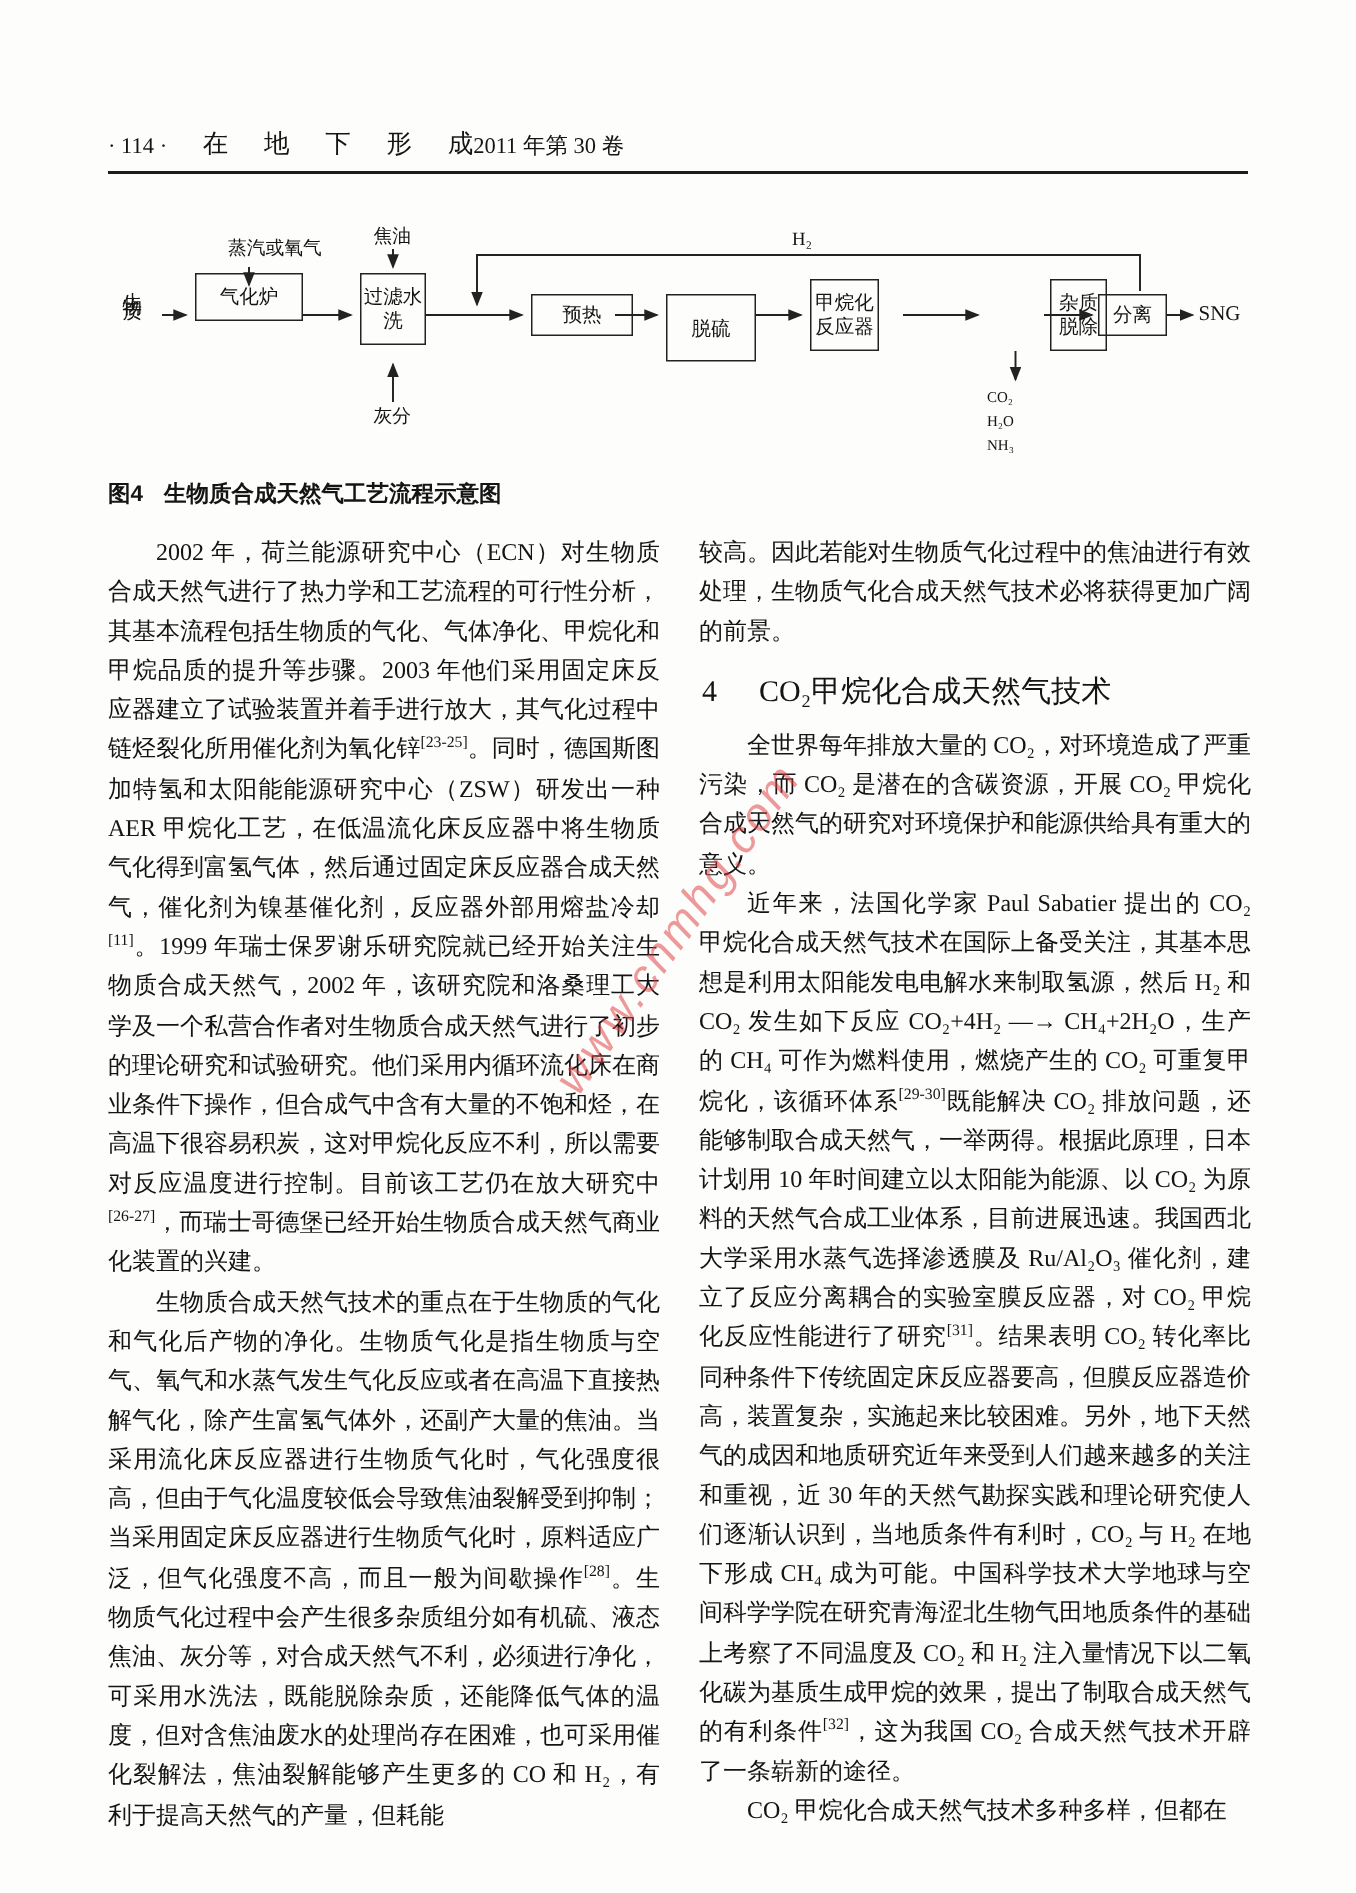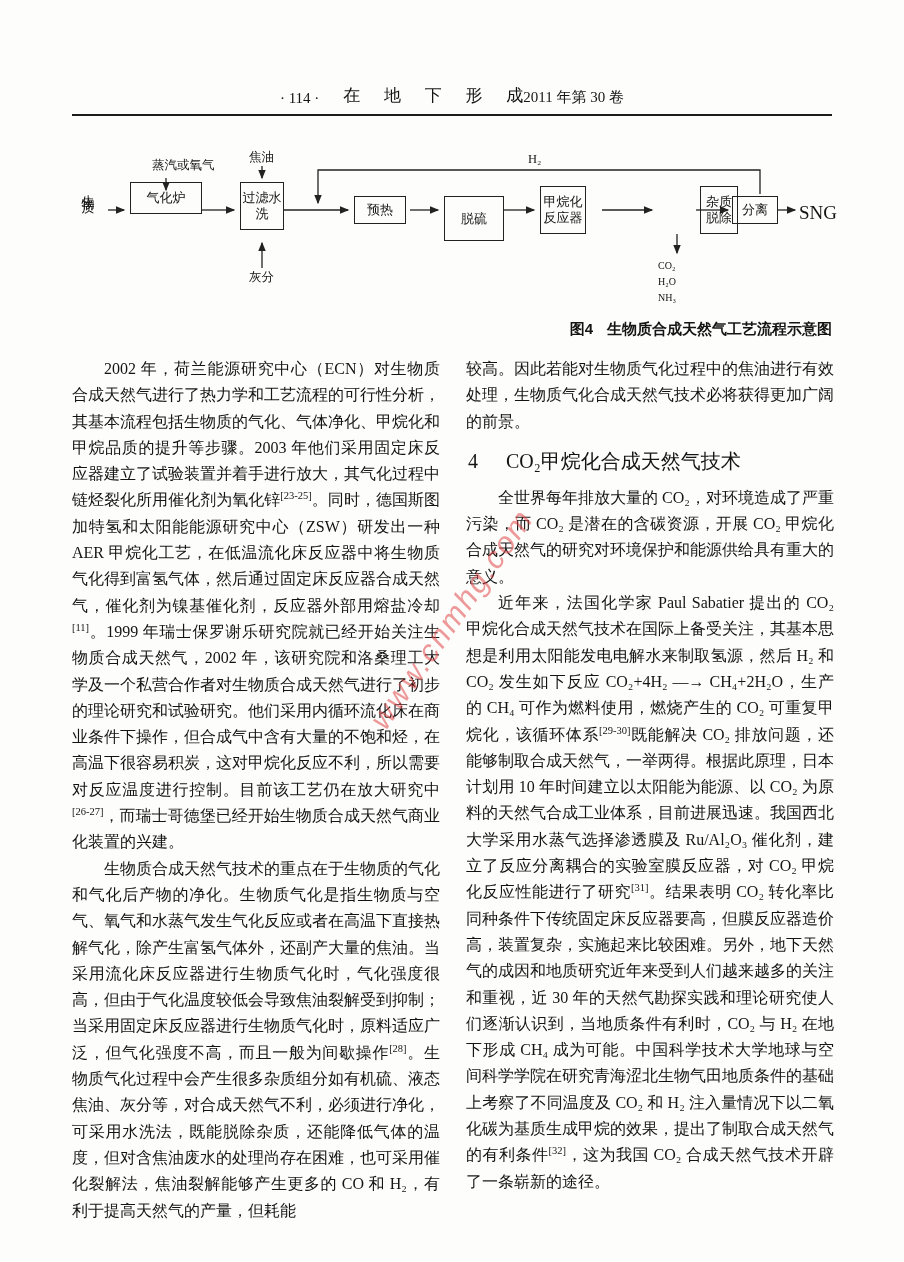--- a/index.html
+++ b/index.html
@@ -3,37 +3,37 @@
 <meta charset="utf-8">
 <style>
   html,body{margin:0;padding:0;}
   body{
     width:904px;height:1262px;position:relative;background:#fdfdfc;color:#141414;
     font-family:"Liberation Serif","DejaVu Serif",serif;overflow:hidden;
   }
   
   .pg-header{
     position:absolute;top:84px;left:72px;width:760px;
-    display:flex;justify-content:center;align-items:flex-end;
+    display:flex;justify-content:flex-start;align-items:flex-end;
     padding-bottom:7px;border-bottom:2.5px solid #1c1c1c;font-size:15px;
   }
   .journal-title{font-size:17px;letter-spacing:1.4em;text-indent:1.4em;margin-right:-1.4em;}
   
   .figure{position:absolute;top:150px;left:72px;width:760px;}
   .diagram{position:relative;width:760px;height:164px;font-size:13px;line-height:1.2;}
   .diagram svg{position:absolute;left:0;top:0;}
   .dbox{
     position:absolute;border:1.3px solid #222;background:transparent;box-sizing:border-box;
     display:flex;align-items:center;justify-content:center;text-align:center;
   }
   .dlabel{position:absolute;white-space:nowrap;font-size:12.5px;}
   .vlabel{position:absolute;writing-mode:vertical-rl;text-orientation:upright;letter-spacing:3px;font-size:13px;}
   .byproducts{position:absolute;left:586px;top:108px;font-size:10px;line-height:16px;}
   .fig-caption{
-    text-align:right;margin-top:6px;font-size:15px;font-weight:bold;
+    text-align:left;margin-top:6px;font-size:15px;font-weight:bold;
     font-family:"Liberation Sans","DejaVu Sans",sans-serif;
   }
   .fig-caption .cap-text{margin-left:14px;}
   
   .columns{
     position:absolute;top:356px;left:72px;width:762px;display:flex;gap:26px;
     font-size:16px;line-height:26.3px;text-align:justify;
   }
   .col{width:368px;}
   .col p{margin:0;text-indent:2em;}
@@ -84,25 +84,25 @@
         <line x1="706" y1="60" x2="723" y2="60" marker-end="url(#ah)"></line>
         <line x1="605" y1="84" x2="605" y2="103" marker-end="url(#ah)"></line>
       </g>
     </svg>
 
     <div class="vlabel" style="left:8px;top:34px;">生物质</div>
     <div class="dlabel" style="left:80px;top:8px;">蒸汽或氧气</div>
     <div class="dlabel" style="left:177px;top:0px;">焦油</div>
     <div class="dlabel" style="left:177px;top:120px;">灰分</div>
     <div class="dlabel" style="left:456px;top:2px;">H₂</div>
-    <div class="dlabel" style="left:727px;top:52px;font-size:19px;">SNG</div>
+    <div class="dlabel" style="left:727px;top:52px;font-size:14px;">SNG</div>
 
     <div class="dbox" style="left:58px;top:32px;width:72px;height:32px;">气化炉</div>
     <div class="dbox" style="left:168px;top:32px;width:44px;height:48px;">过滤水洗</div>
-    <div class="dbox" style="left:282px;top:46px;width:52px;height:28px;">预热</div>
+    <div class="dbox" style="left:282px;top:46px;width:68px;height:28px;">预热</div>
     <div class="dbox" style="left:372px;top:46px;width:60px;height:45px;">脱硫</div>
     <div class="dbox" style="left:468px;top:36px;width:46px;height:48px;">甲烷化反应器</div>
     <div class="dbox" style="left:586px;top:36px;width:38px;height:48px;margin-left:42px;">杂质脱除</div>
     <div class="dbox" style="left:660px;top:46px;width:46px;height:28px;">分离</div>
 
     <div class="byproducts">
       <div>CO₂</div>
       <div>H₂O</div>
       <div>NH₃</div>
     </div>
@@ -119,16 +119,17 @@
     <p><span>生物质合成天然气技术的重点在于生物质的气化和气化后产物的净化。生物质气化是指生物质与空气、氧气和水蒸气发生气化反应或者在高温下直接热解气化，除产生富氢气体外，还副产大量的焦油。当采用流化床反应器进行生物质气化时，气化强度很高，但由于气化温度较低会导致焦油裂解受到抑制；当采用固定床反应器进行生物质气化时，原料适应广泛，但气化强度不高，而且一般为间歇操作</span><sup>[28]</sup><span>。生物质气化过程中会产生很多杂质组分如有机硫、液态焦油、灰分等，对合成天然气不利，必须进行净化，可采用水洗法，既能脱除杂质，还能降低气体的温度，但对含焦油废水的处理尚存在困难，也可采用催化裂解法，焦油裂解能够产生更多的 CO 和 H₂，有利于提高天然气的产量，但耗能</span></p>
   </div>
   <div class="col">
     <p class="noindent">较高。因此若能对生物质气化过程中的焦油进行有效处理，生物质气化合成天然气技术必将获得更加广阔的前景。</p>
     <h2 class="section-heading">
       <span>4</span>
       <span>CO₂甲烷化合成天然气技术</span>
     </h2>
     <p>全世界每年排放大量的 CO₂，对环境造成了严重污染，而 CO₂ 是潜在的含碳资源，开展 CO₂ 甲烷化合成天然气的研究对环境保护和能源供给具有重大的意义。</p>
     <p><span>近年来，法国化学家 Paul Sabatier 提出的 CO₂ 甲烷化合成天然气技术在国际上备受关注，其基本思想是利用太阳能发电电解水来制取氢源，然后 H₂ 和 CO₂ 发生如下反应 CO₂+4H₂ —→ CH₄+2H₂O，生产的 CH₄ 可作为燃料使用，燃烧产生的 CO₂ 可重复甲烷化，该循环体系</span><sup>[29-30]</sup><span>既能解决 CO₂ 排放问题，还能够制取合成天然气，一举两得。根据此原理，日本计划用 10 年时间建立以太阳能为能源、以 CO₂ 为原料的天然气合成工业体系，目前进展迅速。我国西北大学采用水蒸气选择渗透膜及 Ru/Al₂O₃ 催化剂，建立了反应分离耦合的实验室膜反应器，对 CO₂ 甲烷化反应性能进行了研究</span><sup>[31]</sup><span>。结果表明 CO₂ 转化率比同种条件下传统固定床反应器要高，但膜反应器造价高，装置复杂，实施起来比较困难。另外，地下天然气的成因和地质研究近年来受到人们越来越多的关注和重视，近 30 年的天然气勘探实践和理论研究使人们逐渐认识到，当地质条件有利时，CO₂ 与 H₂ 在地下形成 CH₄ 成为可能。中国科学技术大学地球与空间科学学院在研究青海涩北生物气田地质条件的基础上考察了不同温度及 CO₂ 和 H₂ 注入量情况下以二氧化碳为基质生成甲烷的效果，提出了制取合成天然气的有利条件</span><sup>[32]</sup><span>，这为我国 CO₂ 合成天然气技术开辟了一条崭新的途径。</span></p>
+    <p>CO₂ 甲烷化合成天然气技术多种多样，但都在</p>
   </div>
 </div>
 
 <div class="watermark">www.cnmhg.com</div>
 
 </body></html>

